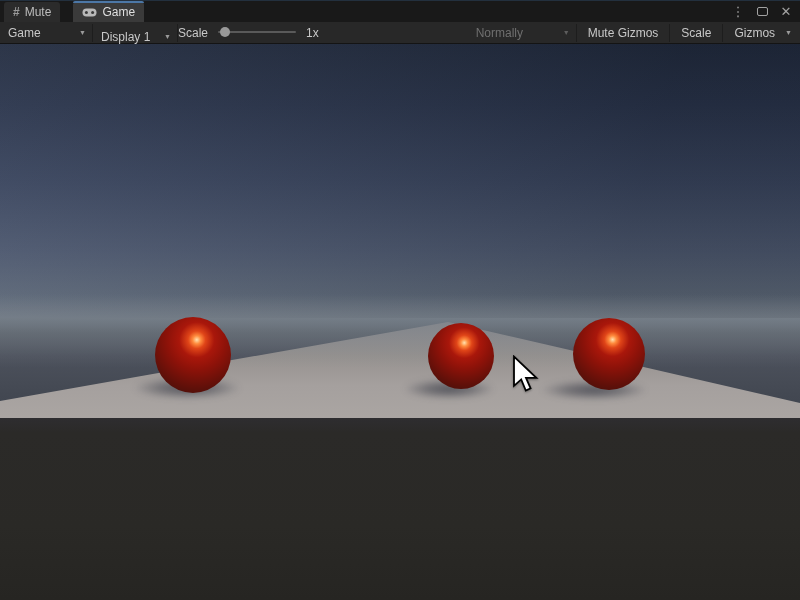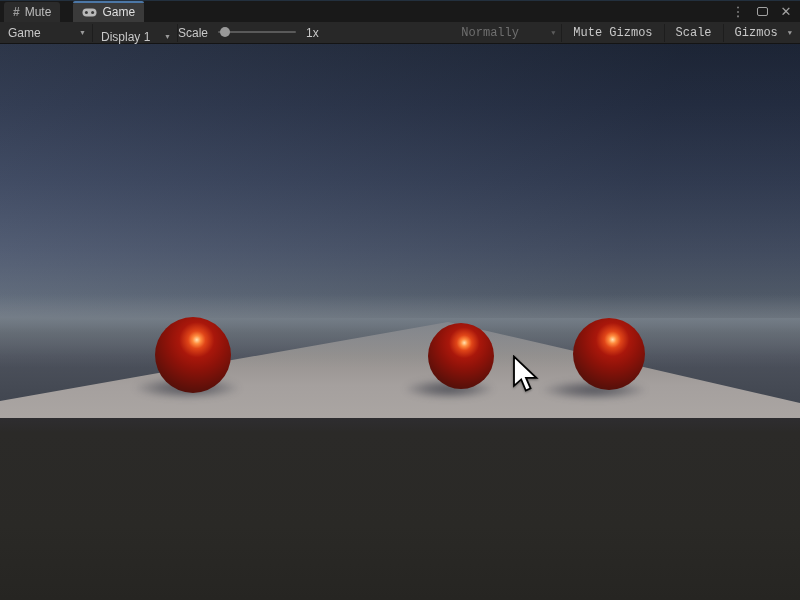--- a/index.html
+++ b/index.html
@@ -38,21 +38,21 @@
   #dd-display{ width:84px;margin-top:8px; }
   #dd-aspect { width:152px; }
   .scale-group { display:flex; align-items:flex-start; margin-left:0; }
   .scale-label { margin-right:10px; }
   .slider { position:relative; width:78px; height:12px; }
   .slider .track { position:absolute; left:0; right:0; top:5px; height:2px;
                    background:#5a5a5a; border-radius:1px; }
   .slider .knob { position:absolute; left:2px; top:1px; width:10px; height:10px;
                   border-radius:50%; background:#999; }
   .scale-value { margin-left:10px; }
-  .right-group { margin-left:auto; display:flex; align-items:center; height:100%;font-family:Liberation Mono, monospace; }
+  .right-group { margin-left:auto; display:flex; align-items:center; height:100%; }
   #dd-playmode { width:108px; }
   .tbtn { height:100%; display:flex; align-items:center; padding:0 11px; }
   #btn-gizmos { padding-right:4px; }
   #gizmos-arrow { font-size:7px; color:#9a9a9a; padding:0 8px 0 6px;
                   height:100%; display:flex; align-items:center; }
 
   
   .viewport { position:absolute; top:44px; left:0; width:800px; height:556px;
               overflow:hidden; background:#20293a; }
   .sky { position:absolute; top:0; left:0; width:800px; height:276px;

